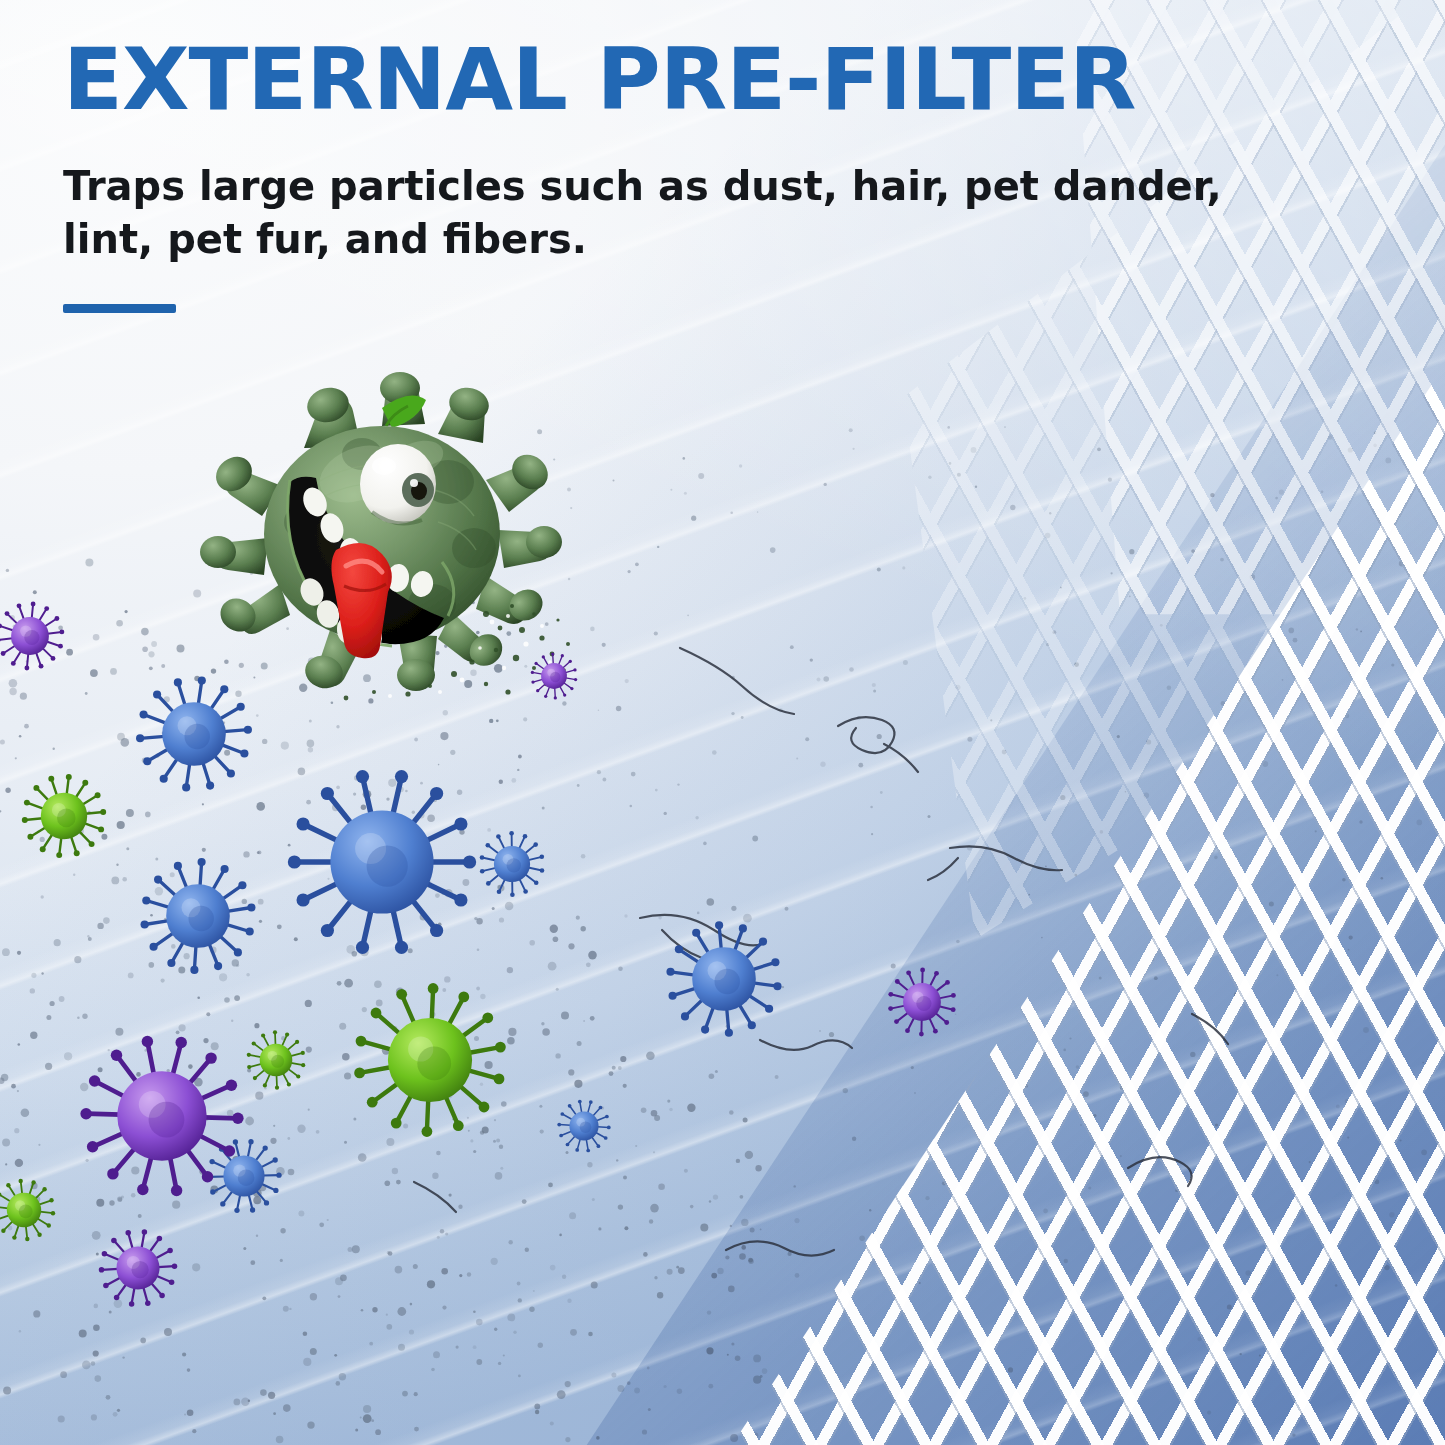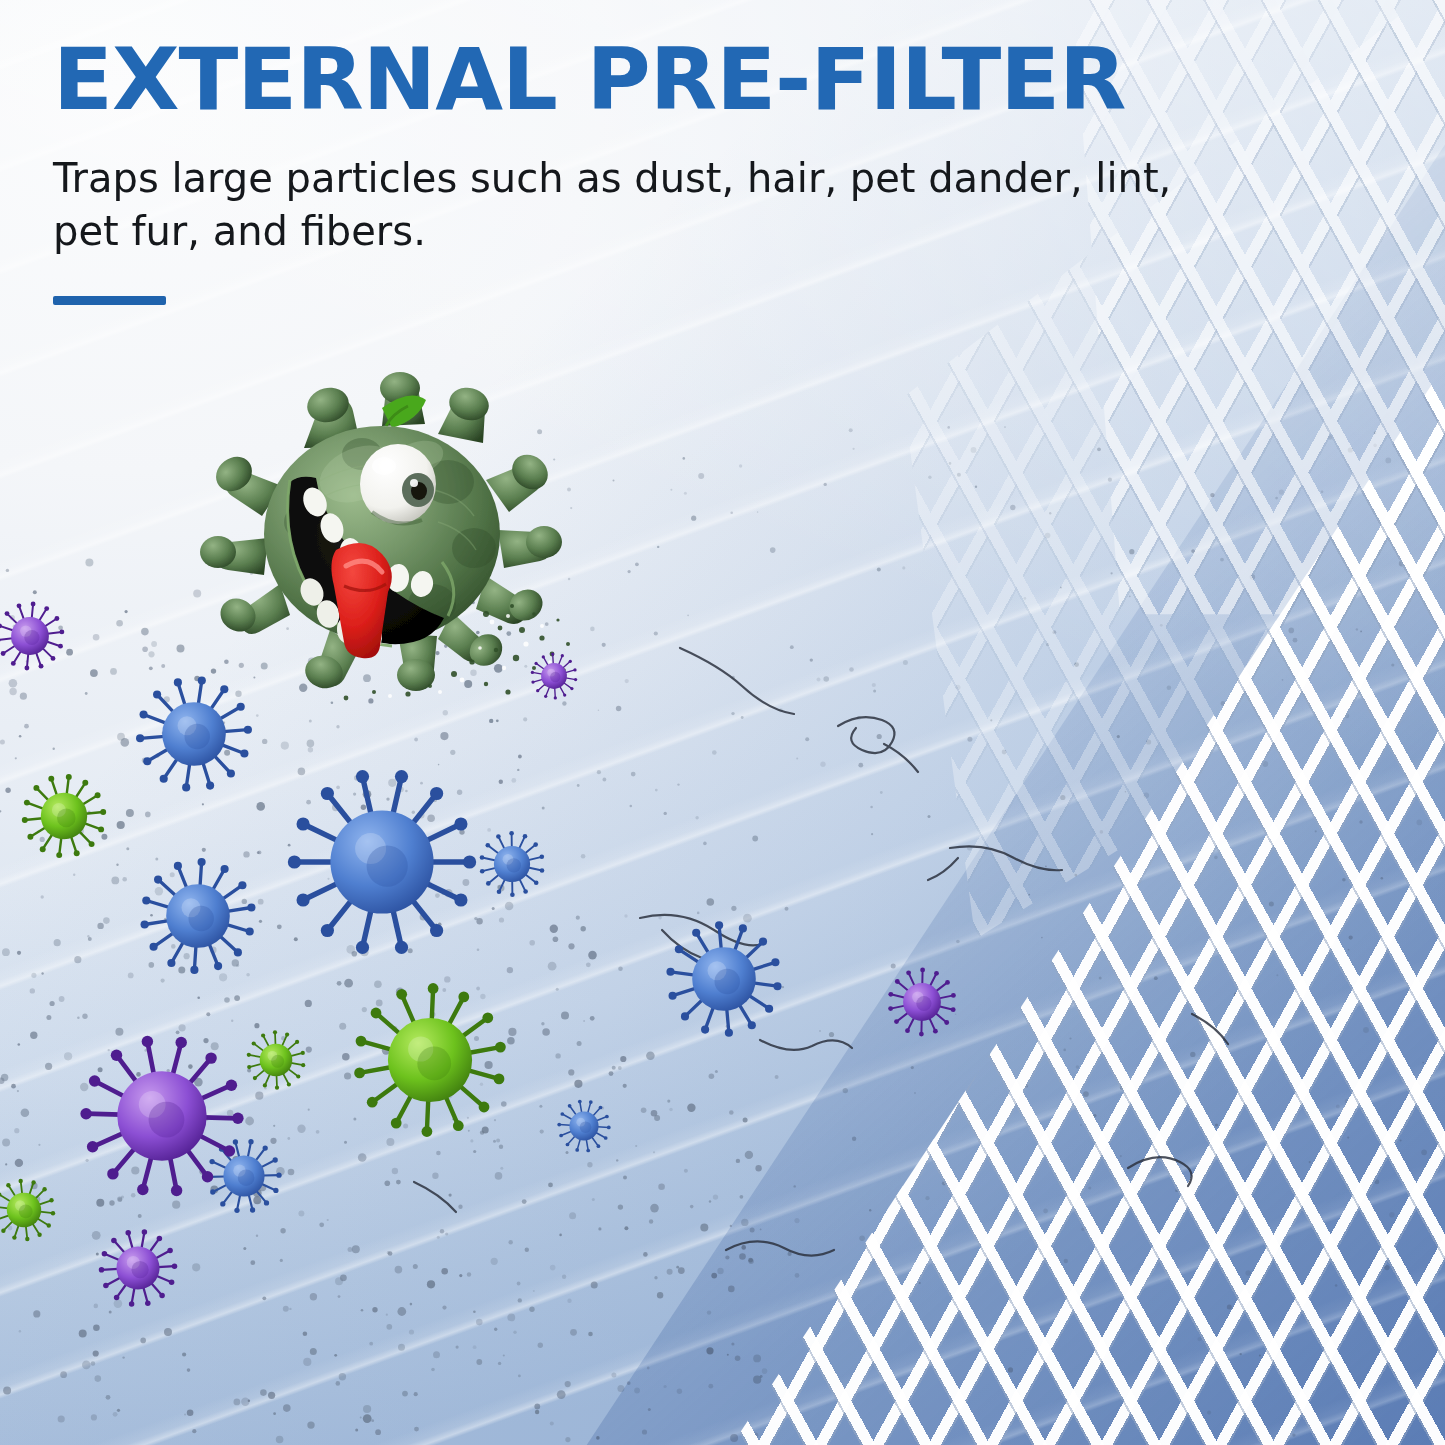--- a/index.html
+++ b/index.html
@@ -94,39 +94,40 @@
     -webkit-clip-path: polygon(34% 110%, 100% 10%, 110% 10%, 110% 110%);
             clip-path: polygon(34% 110%, 100% 10%, 110% 10%, 110% 110%);
     mix-blend-mode:multiply;
     pointer-events:none;
   }
 
   
   .hairs{ position:absolute; inset:0; pointer-events:none; }
 
   
-  .header{ position:absolute; left:53px; top:32px; width:1230px; }
+  .header{ position:absolute; left:63px; top:32px; width:1230px; }
   .title{
     font-family:"DejaVu Sans", sans-serif;
     font-weight:bold;
     font-size:86px;
     line-height:94px;
     letter-spacing:-1px;
     color:#2268b4;
     transform:scaleX(1.02);
     transform-origin:left center;
     white-space:nowrap;
   }
   .subtitle{
-    margin-top:26px;
+    margin-top:34px;
     font-family:"DejaVu Sans", sans-serif;
     font-size:40px;
     line-height:53px;
     color:#15181c;
     max-width:1190px;
+    font-weight:bold;
   }
   .accent-bar{
     margin-top:38px;
     width:113px; height:9px;
     background:#1f63ad;
     border-radius:2px;
   }
 
   
   .germ{

